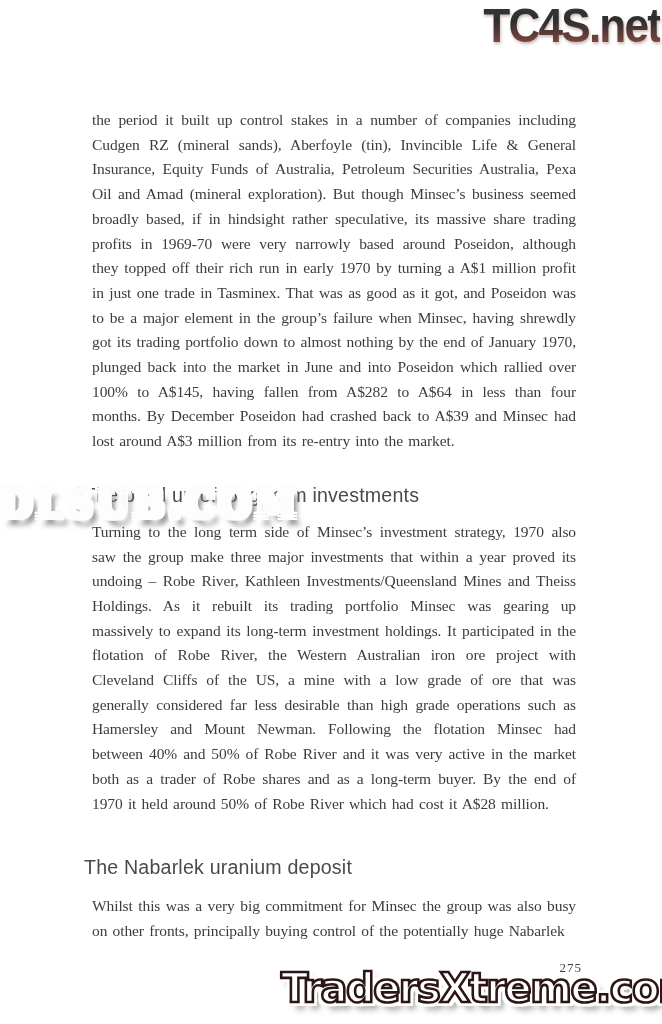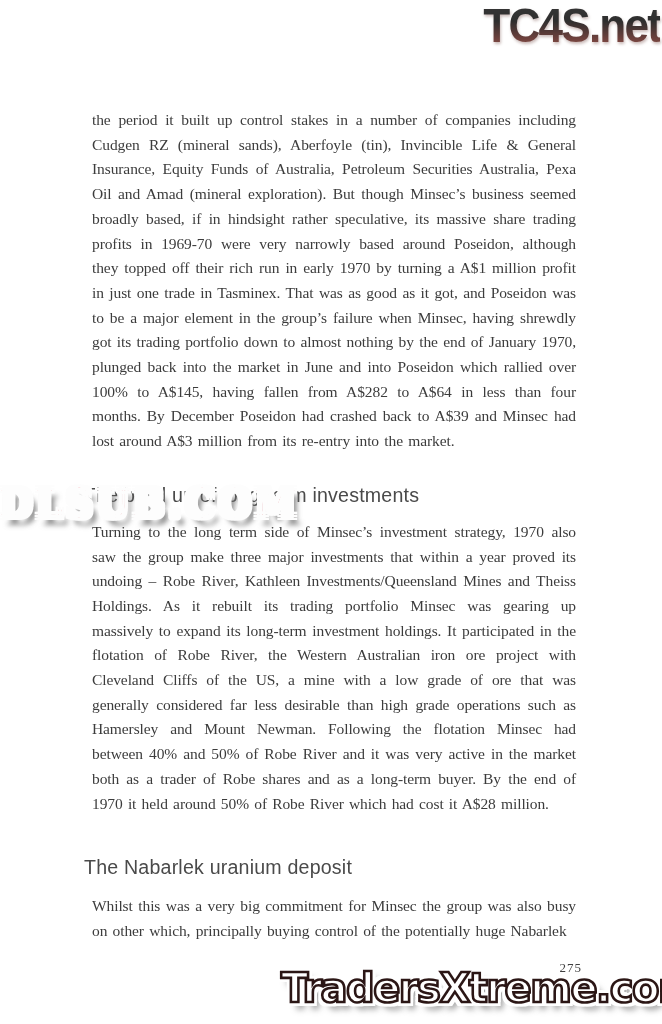--- a/index.html
+++ b/index.html
@@ -122,21 +122,21 @@
   <div class="tc4s-wrap">
     <div class="tc4s">TC4S.net</div>
   </div>
 
 
   <div class="content">
     <p>the period it built up control stakes in a number of companies including Cudgen RZ (mineral sands), Aberfoyle (tin), Invincible Life &amp; General Insurance, Equity Funds of Australia, Petroleum Securities Australia, Pexa Oil and Amad (mineral exploration). But though Minsec’s business seemed broadly based, if in hindsight rather speculative, its massive share trading profits in 1969-70 were very narrowly based around Poseidon, although they topped off their rich run in early 1970 by turning a A$1 million profit in just one trade in Tasminex. That was as good as it got, and Poseidon was to be a major element in the group’s failure when Minsec, having shrewdly got its trading portfolio down to almost nothing by the end of January 1970, plunged back into the market in June and into Poseidon which rallied over 100% to A$145, having fallen from A$282 to A$64 in less than four months. By December Poseidon had crashed back to A$39 and Minsec had lost around A$3 million from its re-entry into the market.</p>
     <h2>The build up of long-term investments</h2>
     <p class="after-heading">Turning to the long term side of Minsec’s investment strategy, 1970 also saw the group make three major investments that within a year proved its undoing – Robe River, Kathleen Investments/Queensland Mines and Theiss Holdings. As it rebuilt its trading portfolio Minsec was gearing up massively to expand its long-term investment holdings. It participated in the flotation of Robe River, the Western Australian iron ore project with Cleveland Cliffs of the US, a mine with a low grade of ore that was generally considered far less desirable than high grade operations such as Hamersley and Mount Newman. Following the flotation Minsec had between 40% and 50% of Robe River and it was very active in the market both as a trader of Robe shares and as a long-term buyer. By the end of 1970 it held around 50% of Robe River which had cost it A$28 million.</p>
     <h2 class="second">The Nabarlek uranium deposit</h2>
-    <p class="after-heading">Whilst this was a very big commitment for Minsec the group was also busy on other which, principally buying control of the potentially huge Nabarlek</p>
+    <p class="after-heading">Whilst this was a very big commitment for Minsec the group was also busy on other fronts, principally buying control of the potentially huge Nabarlek</p>
   </div>
 
   <div class="dlsub-wrap">
     <span class="dlsub">DLSUB.COM</span>
   </div>
 
   <div class="pageno">275</div>
 
   <div class="traders-wrap">
     <span class="traders">TradersXtreme.com</span>

